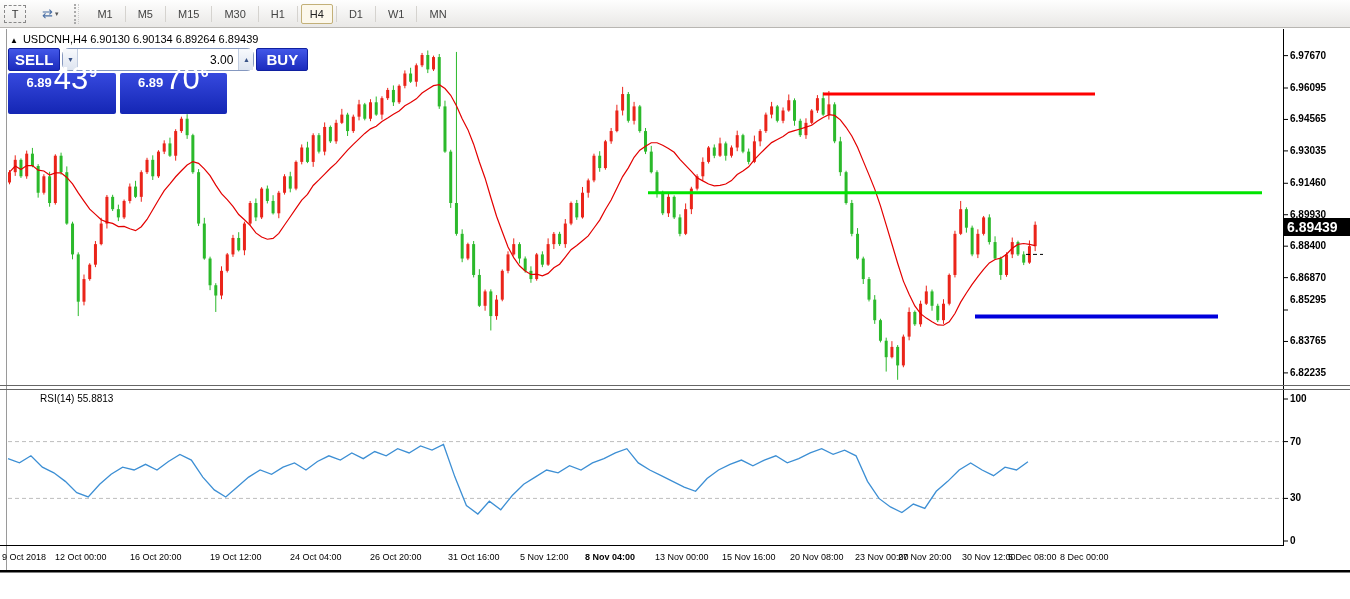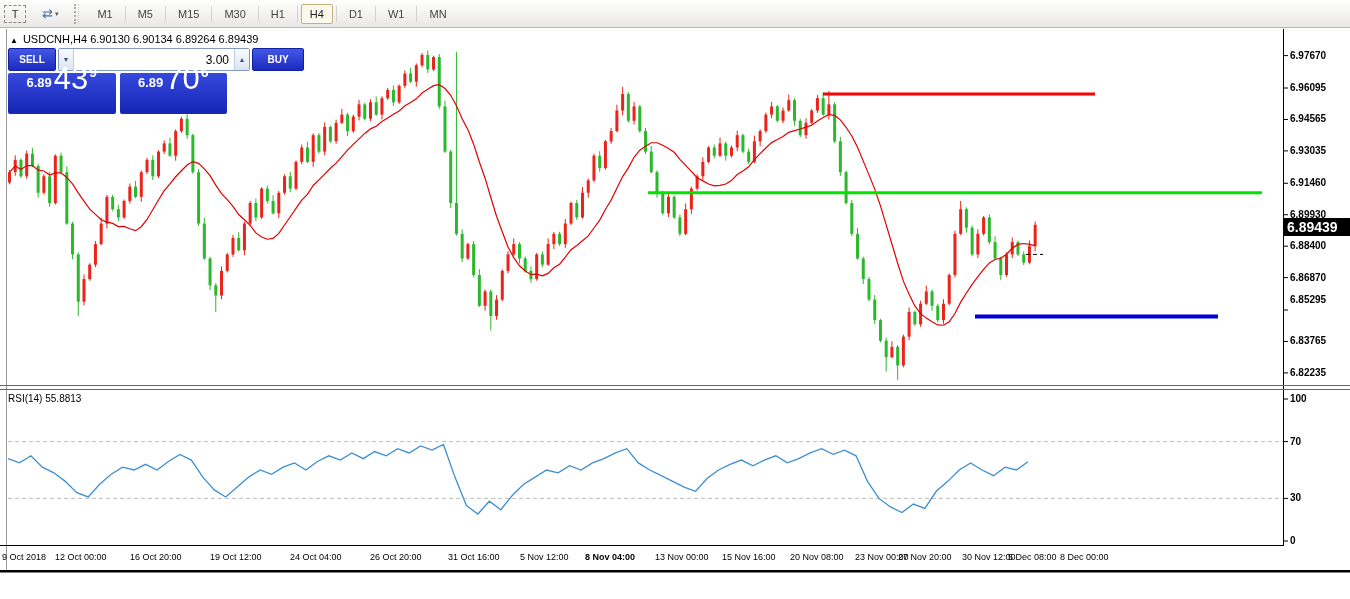--- a/index.html
+++ b/index.html
@@ -24,41 +24,41 @@
   .tf-sep{width:1px;height:16px;background:#d5d3cf;margin:0 2px;}
   
   .chart-area{position:absolute;left:0;top:29px;width:1350px;height:545px;background:#fff;}
   svg#plot{position:absolute;left:0;top:0;}
   .chart-title{position:absolute;left:10px;top:4px;font-size:11px;color:#000;z-index:5;}
   .chart-title .tri{font-size:8px;margin-right:5px;}
   
   .trade-panel{position:absolute;left:8px;top:19px;width:219px;z-index:6;}
   .tp-row1{display:flex;height:23px;margin-bottom:2px;}
   .btn-trade{flex:0 0 48px;background:linear-gradient(#4257e8,#1b2bbd);color:#fff;
-             font-size:10px;font-weight:bold;border:1px solid #1020a0;border-radius:2px;
+             font-size:15px;font-weight:bold;border:1px solid #1020a0;border-radius:2px;
              display:flex;align-items:center;justify-content:center;cursor:pointer;font-family:inherit;}
   .btn-buy{flex:0 0 52px;}
-  .spinner{flex:1;display:flex;margin:0 2px;border:1px solid #8598c0;background:#fef9c3;border-radius:2px;}
+  .spinner{flex:1;display:flex;margin:0 2px;border:1px solid #8598c0;background:#fef9c3;border-radius:7px;}
   .spin-btn{width:15px;background:linear-gradient(#f8fafd,#dde4f0);border:none;color:#3a5488;
             font-size:7px;cursor:pointer;padding:0;}
   .spin-btn.left{border-right:1px solid #c2cde0;}
   .spin-btn.right{border-left:1px solid #c2cde0;}
   .lot-value{flex:1;border:none;font-size:12px;text-align:right;padding:0 5px 0 0;outline:none;
              font-family:inherit;color:#000;min-width:0;}
   .tp-row2{display:flex;gap:4px;height:41px;}
   .price-tile{flex:1;background:linear-gradient(#3649de,#1426b4);border-radius:2px;color:#fff;
               display:flex;align-items:flex-end;justify-content:center;padding-bottom:20px;cursor:pointer;}
   .pt-small{font-size:13px;font-weight:bold;margin:0 2px 4px 0;}
   .pt-big{font-size:31px;font-weight:500;line-height:30px;}
   .pt-sup{font-size:14px;font-weight:bold;margin:0 0 14px 1px;}
   
   .axis-label{position:absolute;font-size:10px;font-weight:600;color:#000;white-space:nowrap;}
   .price-badge{position:absolute;left:1284px;background:#000;color:#fff;font-size:14px;font-weight:600;
                padding:1px 14px 1px 3px;z-index:4;}
-  .rsi-label{position:absolute;left:8px;top:364px;font-size:10px;color:#000;z-index:3;}
+  .rsi-label{position:absolute;left:8px;top:364px;font-size:10px;color:#000;z-index:3;padding-left:32px;}
   .time-label{position:absolute;top:523px;font-size:9px;color:#000;white-space:nowrap;}
   
   .tabbar{position:absolute;left:0;top:575px;width:1350px;height:24px;
           background:linear-gradient(#e6e6e6,#c9c9c9);border-top:1px solid #9a9a9a;
           display:flex;align-items:center;padding-left:30px;}
   .tab{height:20px;display:flex;align-items:center;padding:0 12px;font-size:11px;color:#3c3c3c;
        cursor:pointer;position:relative;}
   .tab.active{background:#fff;border:1px solid #4a4a4a;border-bottom-color:#fff;color:#000;
               border-radius:2px 2px 0 0;height:22px;margin-top:2px;z-index:2;}
   .tab-sep{width:1px;height:14px;background:#9f9f9f;}

